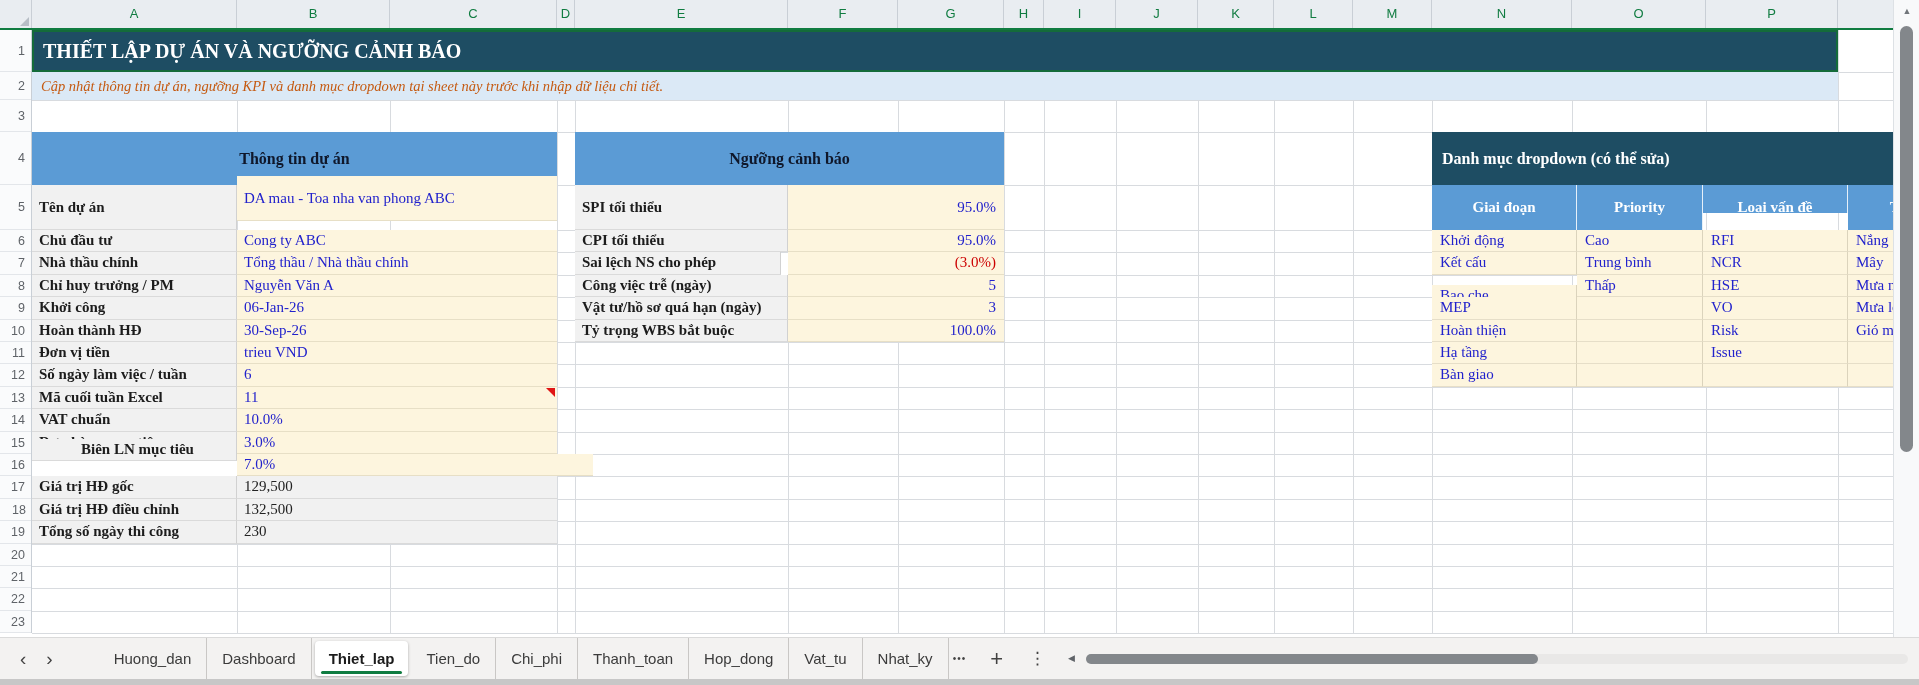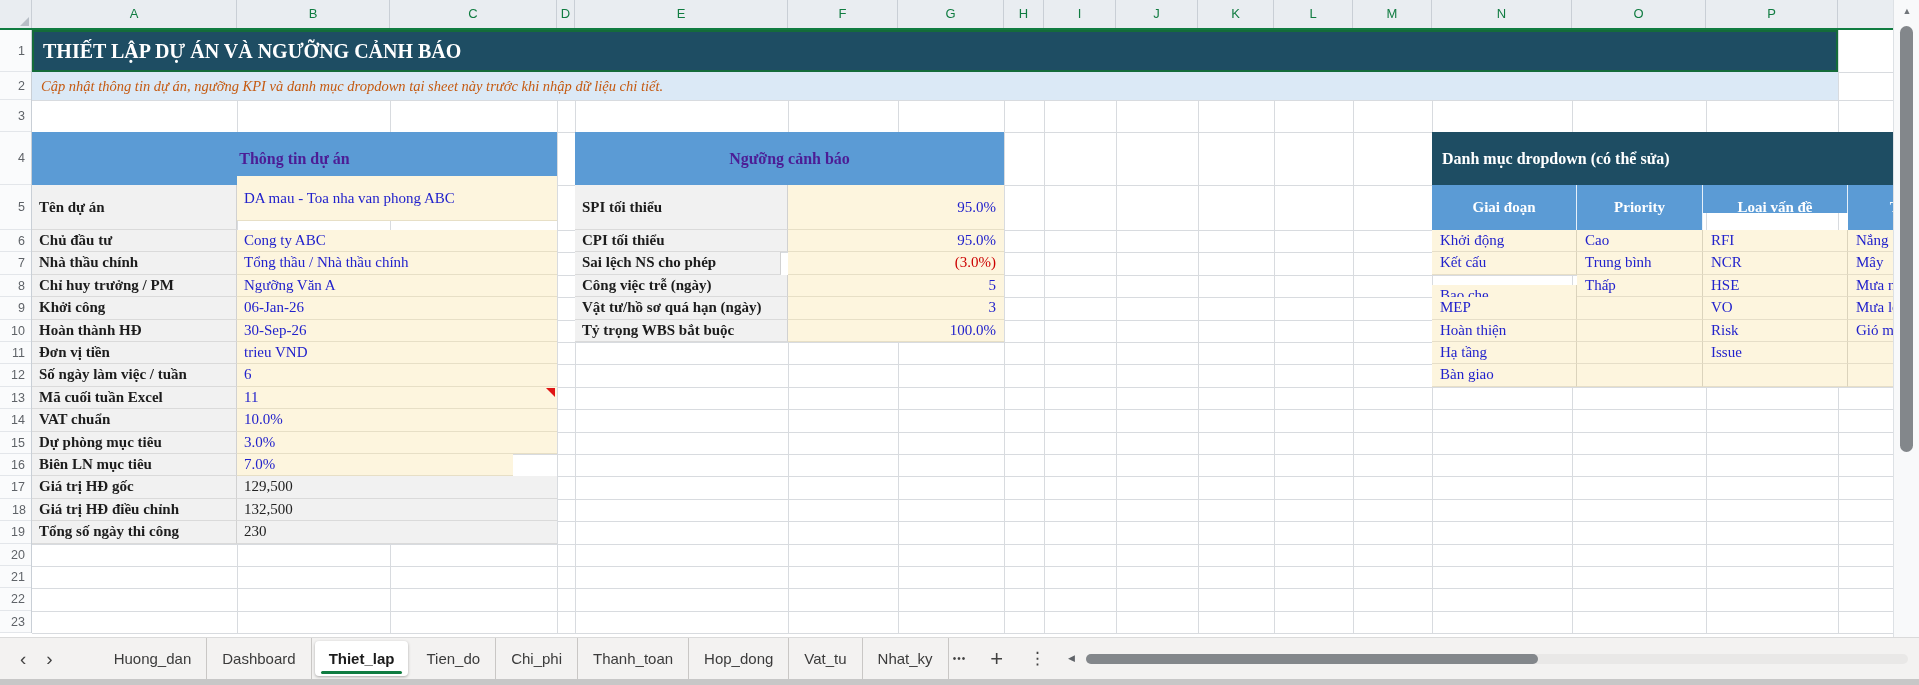--- a/index.html
+++ b/index.html
@@ -31,21 +31,21 @@
   
   #titlecell{left:32px;top:30px;width:1806px;height:42px;background:#1E4D63;
              border:2px solid #146B3A;color:#fff;font-weight:bold;font-size:20px;
              line-height:38px;padding-left:9px;z-index:2;}
   #notecell{left:32px;top:72px;width:1806px;height:28px;background:#DBE9F6;
             color:#C55A11;font-style:italic;font-size:14.5px;line-height:28px;
             padding-left:9px;z-index:2;}
 
   
   .tblhead{position:absolute;left:0;top:0;height:53px;line-height:53px;background:#5B9BD5;
-           color:#4c1d95;font-weight:bold;font-size:16px;text-align:center;width:100%;
+           color:#0f172a;font-weight:bold;font-size:16px;text-align:center;width:100%;
            box-sizing:border-box;}
   #tbl-project{left:32px;top:132px;width:525px;z-index:2;}
   #tbl-thresh{left:575px;top:132px;width:429px;z-index:2;}
   #tbl-drop{left:1432px;top:132px;width:461px;height:255px;overflow:hidden;z-index:2;}
   #tbl-drop .navyhead{position:absolute;left:0;top:0;width:600px;height:53px;line-height:53px;
            background:#1E4D63;color:#fff;font-weight:bold;font-size:16px;padding-left:10px;
            box-sizing:border-box;}
   .cell{position:absolute;box-sizing:border-box;white-space:nowrap;overflow:hidden;
         font-size:15px;}
   .lbl{background:#F1F1F1;font-weight:bold;color:#1c1c1c;padding-left:7px;
@@ -147,37 +147,37 @@
 
   <div class="abs" id="tbl-project">
     <div class="tblhead">Thông tin dự án</div>
   <div class="cell lbl nowrap" style="left: 0px; top: 53px; width: 205px; height: 45px; line-height: 44px;">Tên dự án</div>
       <div class="cell nowrap val-input" style="left: 205px; top: 44px; width: 320px; height: 45px; line-height: 44px;">DA mau - Toa nha van phong ABC</div>
       <div class="cell lbl nowrap" style="left: 0px; top: 98px; width: 205px; height: 22.4px; line-height: 21.4px;">Chủ đầu tư</div>
       <div class="cell nowrap val-input" style="left: 205px; top: 98px; width: 320px; height: 22.4px; line-height: 21.4px;">Cong ty ABC</div>
       <div class="cell lbl nowrap" style="left: 0px; top: 120.4px; width: 205px; height: 22.4px; line-height: 21.4px;">Nhà thầu chính</div>
       <div class="cell nowrap val-input" style="left: 205px; top: 120.4px; width: 320px; height: 22.4px; line-height: 21.4px;">Tổng thầu / Nhà thầu chính</div>
       <div class="cell lbl nowrap" style="left: 0px; top: 142.8px; width: 205px; height: 22.4px; line-height: 21.4px;">Chỉ huy trưởng / PM</div>
-      <div class="cell nowrap val-input" style="left: 205px; top: 142.8px; width: 320px; height: 22.4px; line-height: 21.4px;">Ngưỡng Văn A</div>
+      <div class="cell nowrap val-input" style="left: 205px; top: 142.8px; width: 320px; height: 22.4px; line-height: 21.4px;">Nguyễn Văn A</div>
       <div class="cell lbl nowrap" style="left: 0px; top: 165.2px; width: 205px; height: 22.4px; line-height: 21.4px;">Khởi công</div>
       <div class="cell nowrap val-input" style="left: 205px; top: 165.2px; width: 320px; height: 22.4px; line-height: 21.4px;">06-Jan-26</div>
       <div class="cell lbl nowrap" style="left: 0px; top: 187.6px; width: 205px; height: 22.4px; line-height: 21.4px;">Hoàn thành HĐ</div>
       <div class="cell nowrap val-input" style="left: 205px; top: 187.6px; width: 320px; height: 22.4px; line-height: 21.4px;">30-Sep-26</div>
       <div class="cell lbl nowrap" style="left: 0px; top: 210px; width: 205px; height: 22.4px; line-height: 21.4px;">Đơn vị tiền</div>
       <div class="cell nowrap val-input" style="left: 205px; top: 210px; width: 320px; height: 22.4px; line-height: 21.4px;">trieu VND</div>
       <div class="cell lbl nowrap" style="left: 0px; top: 232.4px; width: 205px; height: 22.4px; line-height: 21.4px;">Số ngày làm việc / tuần</div>
       <div class="cell nowrap val-input" style="left: 205px; top: 232.4px; width: 320px; height: 22.4px; line-height: 21.4px;">6</div>
       <div class="cell lbl nowrap" style="left: 0px; top: 254.8px; width: 205px; height: 22.4px; line-height: 21.4px;">Mã cuối tuần Excel</div>
       <div class="cell nowrap val-input" style="left: 205px; top: 254.8px; width: 320px; height: 22.4px; line-height: 21.4px;">11</div>
       <div class="cell lbl nowrap" style="left: 0px; top: 277.2px; width: 205px; height: 22.4px; line-height: 21.4px;">VAT chuẩn</div>
       <div class="cell nowrap val-input" style="left: 205px; top: 277.2px; width: 320px; height: 22.4px; line-height: 21.4px;">10.0%</div>
       <div class="cell lbl nowrap" style="left: 0px; top: 299.6px; width: 205px; height: 22.4px; line-height: 21.4px;">Dự phòng mục tiêu</div>
       <div class="cell nowrap val-input" style="left: 205px; top: 299.6px; width: 320px; height: 22.4px; line-height: 21.4px;">3.0%</div>
-      <div class="cell lbl nowrap" style="left: 0px; top: 322px; width: 205px; height: 22.4px; line-height: 21.4px;">Biên LN mục tiêu</div>
-      <div class="cell nowrap val-input" style="left: 205px; top: 322px; width: 276px; height: 22.4px; line-height: 21.4px;">7.0%</div>
+      <div class="cell lbl nowrap" style="left: 0px; top: 307px; width: 205px; height: 22.4px; line-height: 21.4px; text-align: center;">Biên LN mục tiêu</div>
+      <div class="cell nowrap val-input" style="left: 205px; top: 322px; width: 356px; height: 22.4px; line-height: 21.4px;">7.0%</div>
       <div class="cell lbl nowrap" style="left: 0px; top: 344.4px; width: 205px; height: 22.4px; line-height: 21.4px;">Giá trị HĐ gốc</div>
       <div class="cell nowrap val-formula" style="left: 205px; top: 344.4px; width: 320px; height: 22.4px; line-height: 21.4px;">129,500</div>
       <div class="cell lbl nowrap" style="left: 0px; top: 366.8px; width: 205px; height: 22.4px; line-height: 21.4px;">Giá trị HĐ điều chỉnh</div>
       <div class="cell nowrap val-formula" style="left: 205px; top: 366.8px; width: 320px; height: 22.4px; line-height: 21.4px;">132,500</div>
       <div class="cell lbl nowrap" style="left: 0px; top: 389.2px; width: 205px; height: 22.4px; line-height: 21.4px;">Tổng số ngày thi công</div>
       <div class="cell nowrap val-formula" style="left: 205px; top: 389.2px; width: 320px; height: 22.4px; line-height: 21.4px;">230</div>
     </div>
 
   <div class="abs" id="tbl-thresh">
     <div class="tblhead">Ngưỡng cảnh báo</div>

